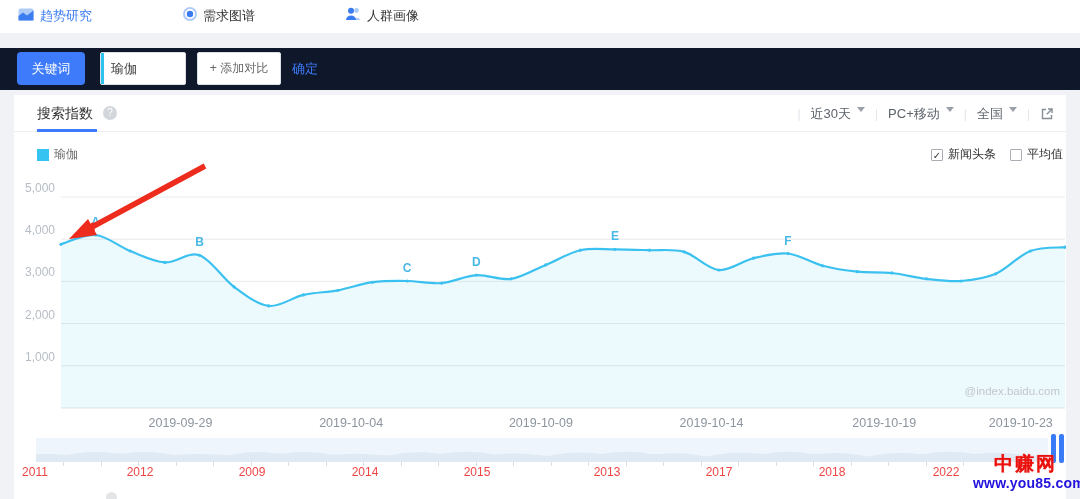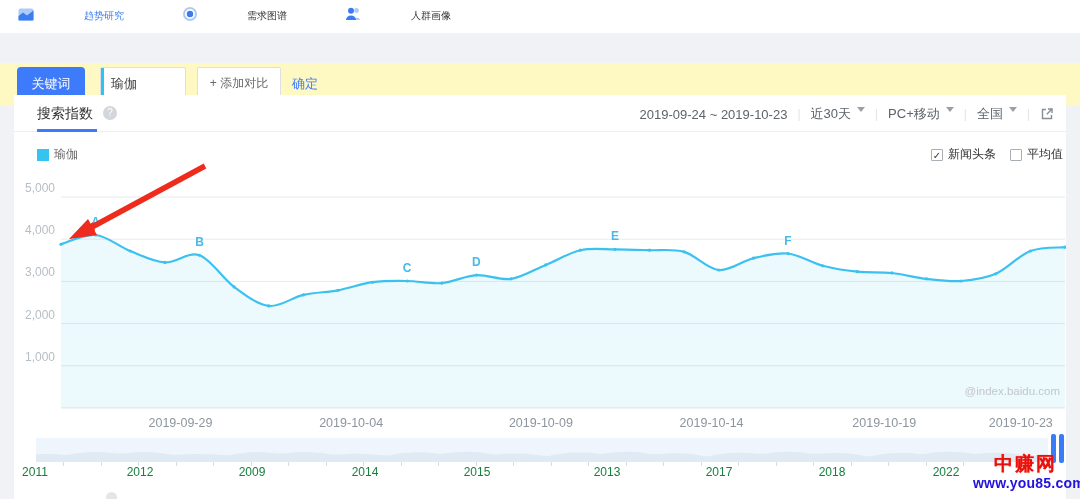--- a/index.html
+++ b/index.html
@@ -2,25 +2,25 @@
 <html><head>
 <meta charset="utf-8">
 <style>
   * { margin:0; padding:0; box-sizing:border-box; }
   html,body { width:1080px; height:499px; overflow:hidden; }
   body { font-family:"Liberation Sans","DejaVu Sans",sans-serif; background:#f1f2f6; position:relative; }
 
   
   .topbar { position:absolute; left:0; top:0; width:1080px; height:33px; background:#ffffff; }
   .nav-item { position:absolute; top:5px; height:22px; display:flex; align-items:center; gap:6px; cursor:pointer; }
-  .nav-item .lbl { font-size:10px; color:#333;margin-left:44px; }
+  .nav-item .lbl { font-size:13px; color:#333; }
   .nav-item.active .lbl { color:#3b7cf0; }
 
   
-  .controls { position:absolute; left:0; top:63px; width:1080px; height:42px; background:#fef9c3; }
+  .controls { position:absolute; left:0; top:48px; width:1080px; height:42px; background:#0f172a; }
   .kw-btn { position:absolute; left:17px; top:4px; width:68px; height:33px; background:#3e7bfa; color:#fff;
             font-size:13px; border:none; border-radius:4px; cursor:pointer; }
   .kw-input-wrap { position:absolute; left:100px; top:4px; width:86px; height:33px; background:#fff;
             border:1px solid #dcdfe3; border-radius:2px; }
   .kw-accent { position:absolute; left:0; top:0; width:3px; height:31px; background:#2fc2f1; }
   .kw-input { position:absolute; left:10px; top:0; width:70px; height:31px; border:none; outline:none;
             font-size:13px; color:#333; font-family:inherit; background:transparent; }
   .cmp-btn { position:absolute; left:197px; top:4px; width:84px; height:33px; background:#fff; color:#666;
             font-size:12px; border:1px solid #dcdfe3; border-radius:2px; cursor:pointer; }
   .confirm-link { position:absolute; left:292px; top:12px; font-size:13px; color:#3e7bfa; cursor:pointer; }
@@ -55,21 +55,21 @@
   svg text { font-family:"Liberation Sans","DejaVu Sans",sans-serif; }
 
   
   .mini-band { position:absolute; left:22px; top:343px; width:1012px; height:24px; background:#eef5fc;
             overflow:hidden; cursor:pointer; }
   .mini-handle { position:absolute; left:1037px; top:339px; width:15px; height:29px; display:flex; gap:3px; cursor:ew-resize; }
   .mini-handle .bar { width:5px; height:29px; background:#3a7bf8; border-radius:2px; }
   .tickrow { position:absolute; left:0; top:367px; width:1052px; height:5px; }
   .tickrow i { position:absolute; top:0; width:1px; height:4px; background:#d9dee4; }
   .yearrow { position:absolute; left:0; top:370px; width:1052px; height:14px; }
-  .yearrow span { position:absolute; font-size:12px; color:#15803d; transform:translateX(-50%); }
+  .yearrow span { position:absolute; font-size:12px; color:#ef4444; transform:translateX(-50%); }
 
   .next-section-peek { position:absolute; left:92px; top:397px; width:11px; height:11px; border-radius:50%;
             background:#d8dadd; opacity:.7; }
 
   
   .arrow-overlay { position:absolute; left:0; top:0; pointer-events:none; }
   .site-mark { position:absolute; left:973px; top:453px; width:105px; text-align:center; pointer-events:none; }
   .site-name { font-size:19px; font-weight:bold; color:#e8100c; letter-spacing:2px; line-height:22px;
             text-shadow:0 0 1px #ff5a4f; }
   .site-url { font-size:14px; font-weight:bold; color:#2311dd; line-height:16px; letter-spacing:0.2px; }
@@ -119,21 +119,20 @@
   <span class="confirm-link">确定</span>
 </div>
 
 <div class="panel">
 
   <div class="tabrow">
     <span class="tab">搜索指数</span>
     <span class="help-circle">?</span>
     <span class="tab-underline"></span>
     <div class="range-bar">
-      <span>2019-09-24 ~ 2019-10-23</span>
       <span class="sep">|</span>
       <span class="dropdown">
         <span>近30天</span>
           <span class="caret"></span>
       </span>
       <span class="sep">|</span>
       <span class="dropdown">
         <span>PC+移动</span>
           <span class="caret"></span>
       </span>

